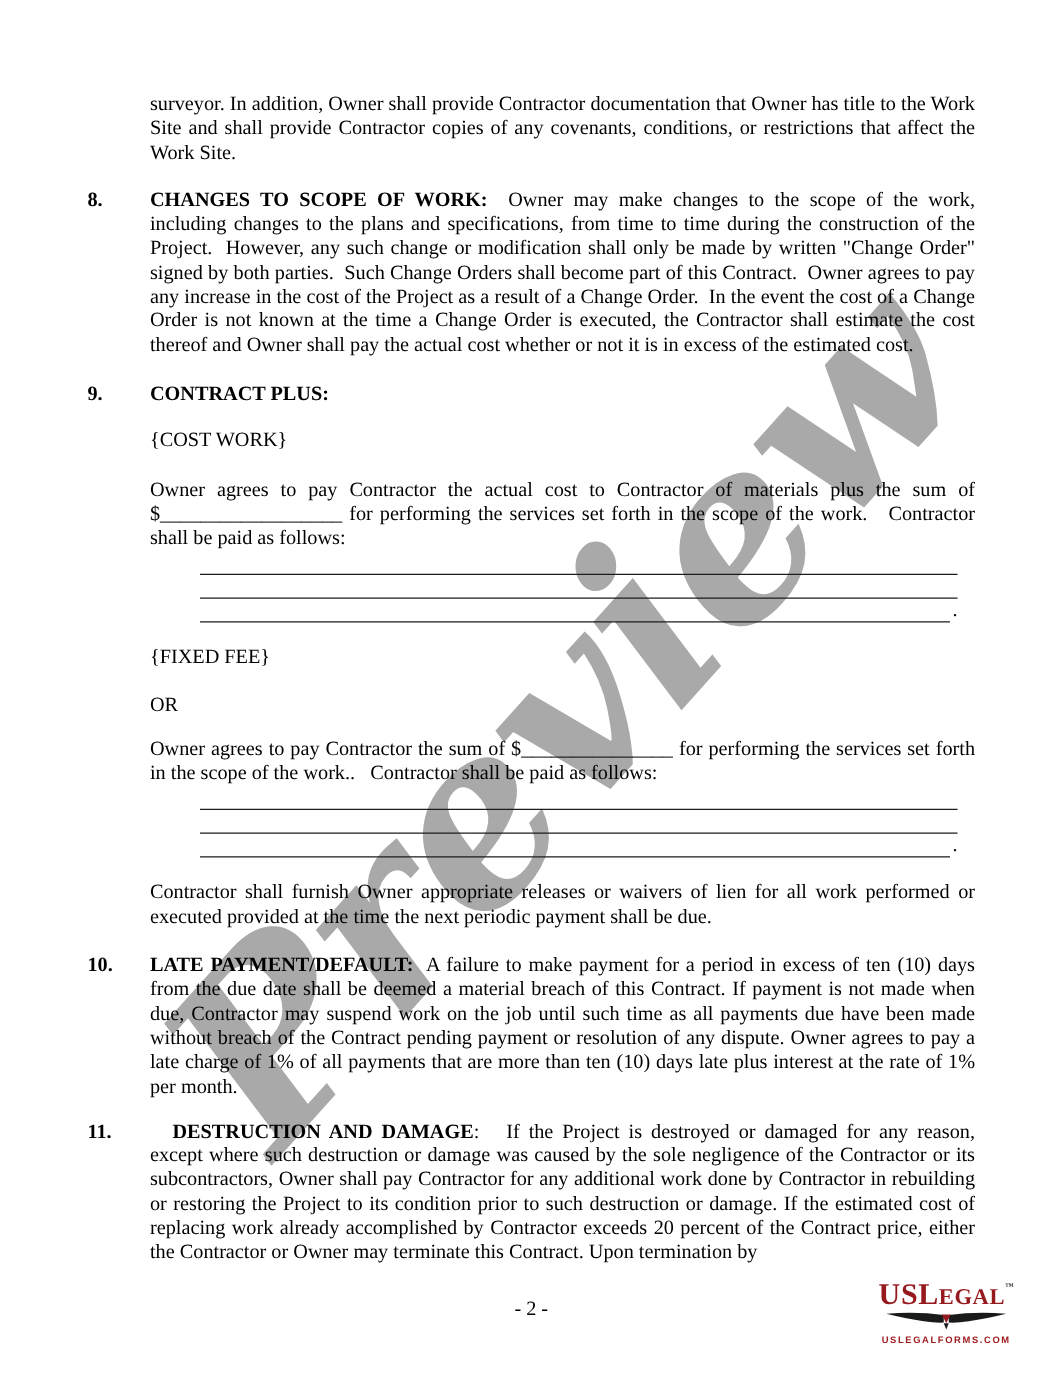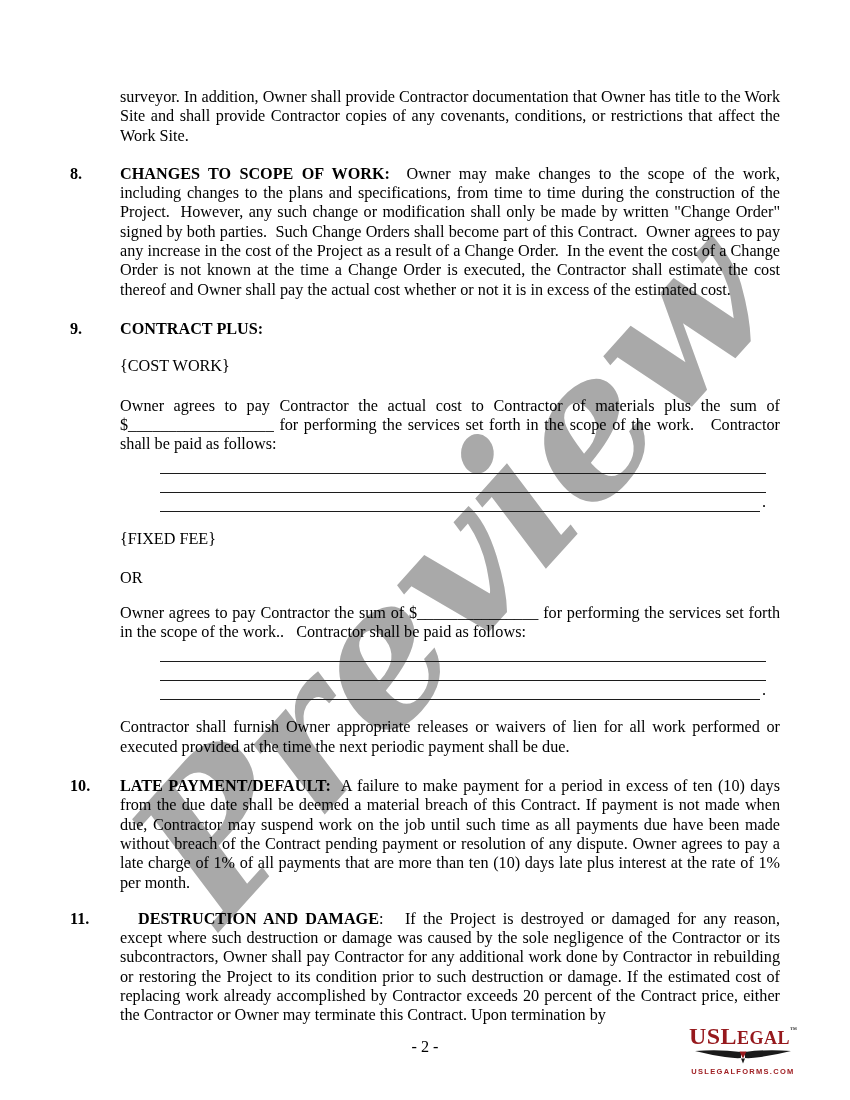--- a/index.html
+++ b/index.html
@@ -27,21 +27,21 @@
     font-size: 192px;
     line-height: 210px;
     color: #a9a9a9;
     transform: rotate(-48deg);
     transform-origin: 50% 50%;
     z-index: 0;
     user-select: none;
   }
   .doc {
     position: absolute;
-    left: 0; top: 16px;
+    left: 0; top: 2px;
     width: 850px;
     z-index: 1;
     padding-top: 72px;
   }
   .para {
     margin: 0 0 0 120px;
     width: 660px;
     text-align: justify;
     white-space: pre-wrap;
   }
@@ -69,21 +69,21 @@
   .mt-intro { margin-top: 0; }
   .footer-page {
     position: absolute;
     left: 0; right: 0;
     top: 1038px;
     text-align: center;
     z-index: 1;
   }
   .logo {
     position: absolute;
-    left: 684px;
+    left: 698px;
     top: 1024px;
     width: 118px;
     text-align: center;
     z-index: 1;
     line-height: 1;
   }
   .logo-title {
     font-family: "Liberation Serif", serif;
     font-weight: bold;
     color: #96191d;

